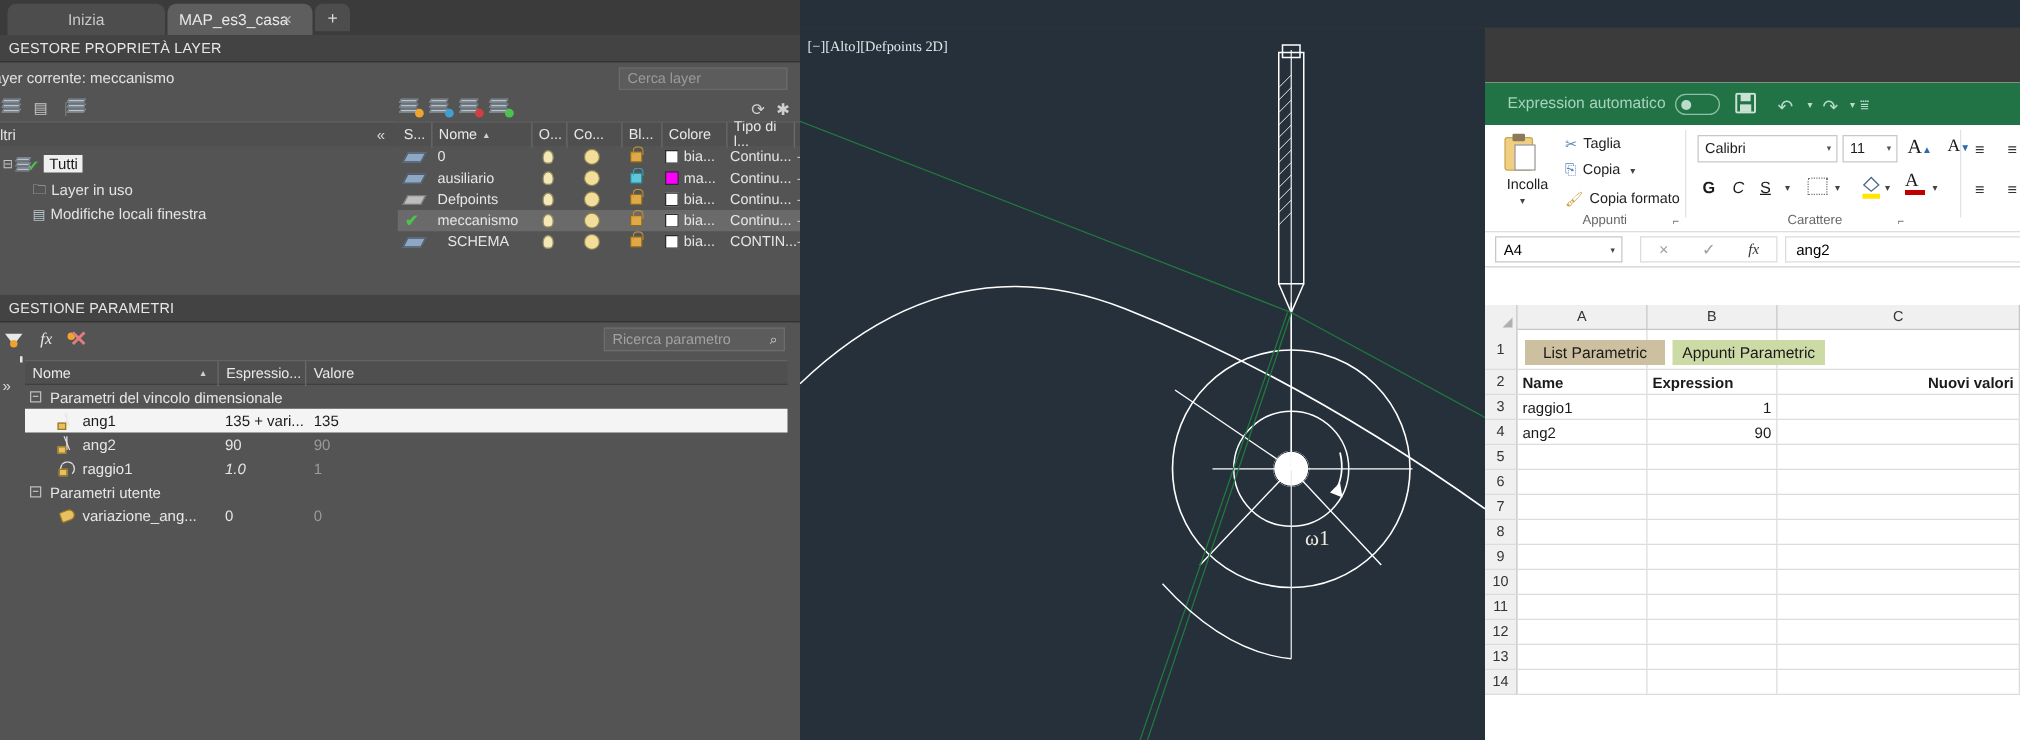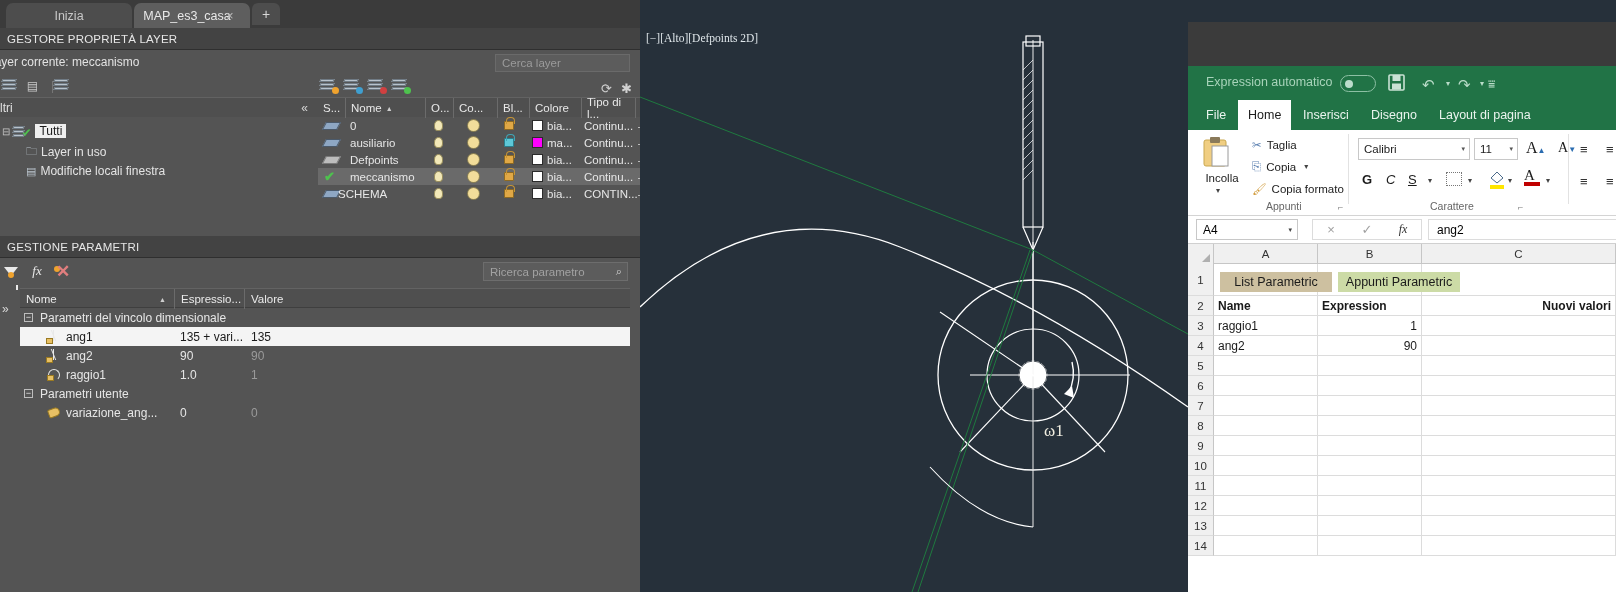--- a/index.html
+++ b/index.html
@@ -434,21 +434,21 @@
               <span class="csq" style="background:#ffffff"></span>
               <span style="margin-left:4px;">bia...</span>
             </span>
             <span class="lt-cell" style="left:266px;">Continu...</span>
             <span class="lt-cell dash" style="left:320px;">—</span>
           </div>
           <div class="lt-row">
             <span class="lt-cell" style="left:6px;">
               <span class="swatch-layer"></span>
             </span>
-            <span class="lt-cell" style="left:20px;">SCHEMA</span>
+            <span class="lt-cell" style="left:40px;">SCHEMA</span>
             <span class="lt-cell" style="left:116px;">
               <span class="bulb"></span>
             </span>
             <span class="lt-cell" style="left:150px;">
               <span class="sun"></span>
             </span>
             <span class="lt-cell" style="left:186px;">
               <span class="lock"></span>
             </span>
             <span class="lt-cell" style="left:214px;">
@@ -523,21 +523,21 @@
             <span class="pt-cell" style="left:160px;">90</span>
             <span class="pt-cell dim" style="left:231px;">90</span>
           </div>
           <div class="pt-row">
             <span class="pt-cell" style="left:28px;">
               <span class="rad-ico">
                 <span class="mini-lock"></span>
               </span>
             </span>
             <span class="pt-cell" style="left:46px;">raggio1</span>
-            <span class="pt-cell" style="left:160px;">1.0</span>
+            <span class="pt-cell" style="left:160px;font-style:italic;">1.0</span>
             <span class="pt-cell dim" style="left:231px;">1</span>
           </div>
           <div class="pt-row">
             <span class="pt-cell" style="left:4px;">
               <span class="grp-box">−</span>
             </span>
             <span class="pt-cell" style="left:20px;">Parametri utente</span>
           </div>
           <div class="pt-row">
             <span class="pt-cell" style="left:28px;">
@@ -621,37 +621,20 @@
             <rect x="4" y="9.5" width="9" height="6" fill="#c9e2d4"></rect>
           </svg>
       </span>
       <span class="xl-undo">↶</span>
       <span class="xl-carat" style="left:258px;">▾</span>
       <span class="xl-redo">↷</span>
       <span class="xl-carat" style="left:292px;">▾</span>
       <span class="xl-more">⩸</span>
     </div>
 
-    <div class="xl-tabs" id="xlTabs">
-        <div class="xl-tab" style="left: 8px;">
-          <span>File</span>
-        </div>
-        <div class="xl-tab active" style="left: 50px;">
-          <span>Home</span>
-        </div>
-        <div class="xl-tab" style="left: 105px;">
-          <span>Inserisci</span>
-        </div>
-        <div class="xl-tab" style="left: 173px;">
-          <span>Disegno</span>
-        </div>
-        <div class="xl-tab" style="left: 241px;">
-          <span>Layout di pagina</span>
-        </div>
-      </div>
 
     <div class="xl-ribbon">
 
       <div style="position:absolute; left:14px; top:6px;">
         <svg width="30" height="36" viewBox="0 0 30 36">
           <rect x="2" y="4" width="22" height="26" rx="2" fill="#f0ce82" stroke="#c9a74f"></rect>
           <rect x="8" y="1" width="10" height="6" rx="1" fill="#8a7a5a"></rect>
           <rect x="10" y="10" width="16" height="20" fill="#ffffff" stroke="#9a9a9a"></rect>
         </svg>
       </div>

